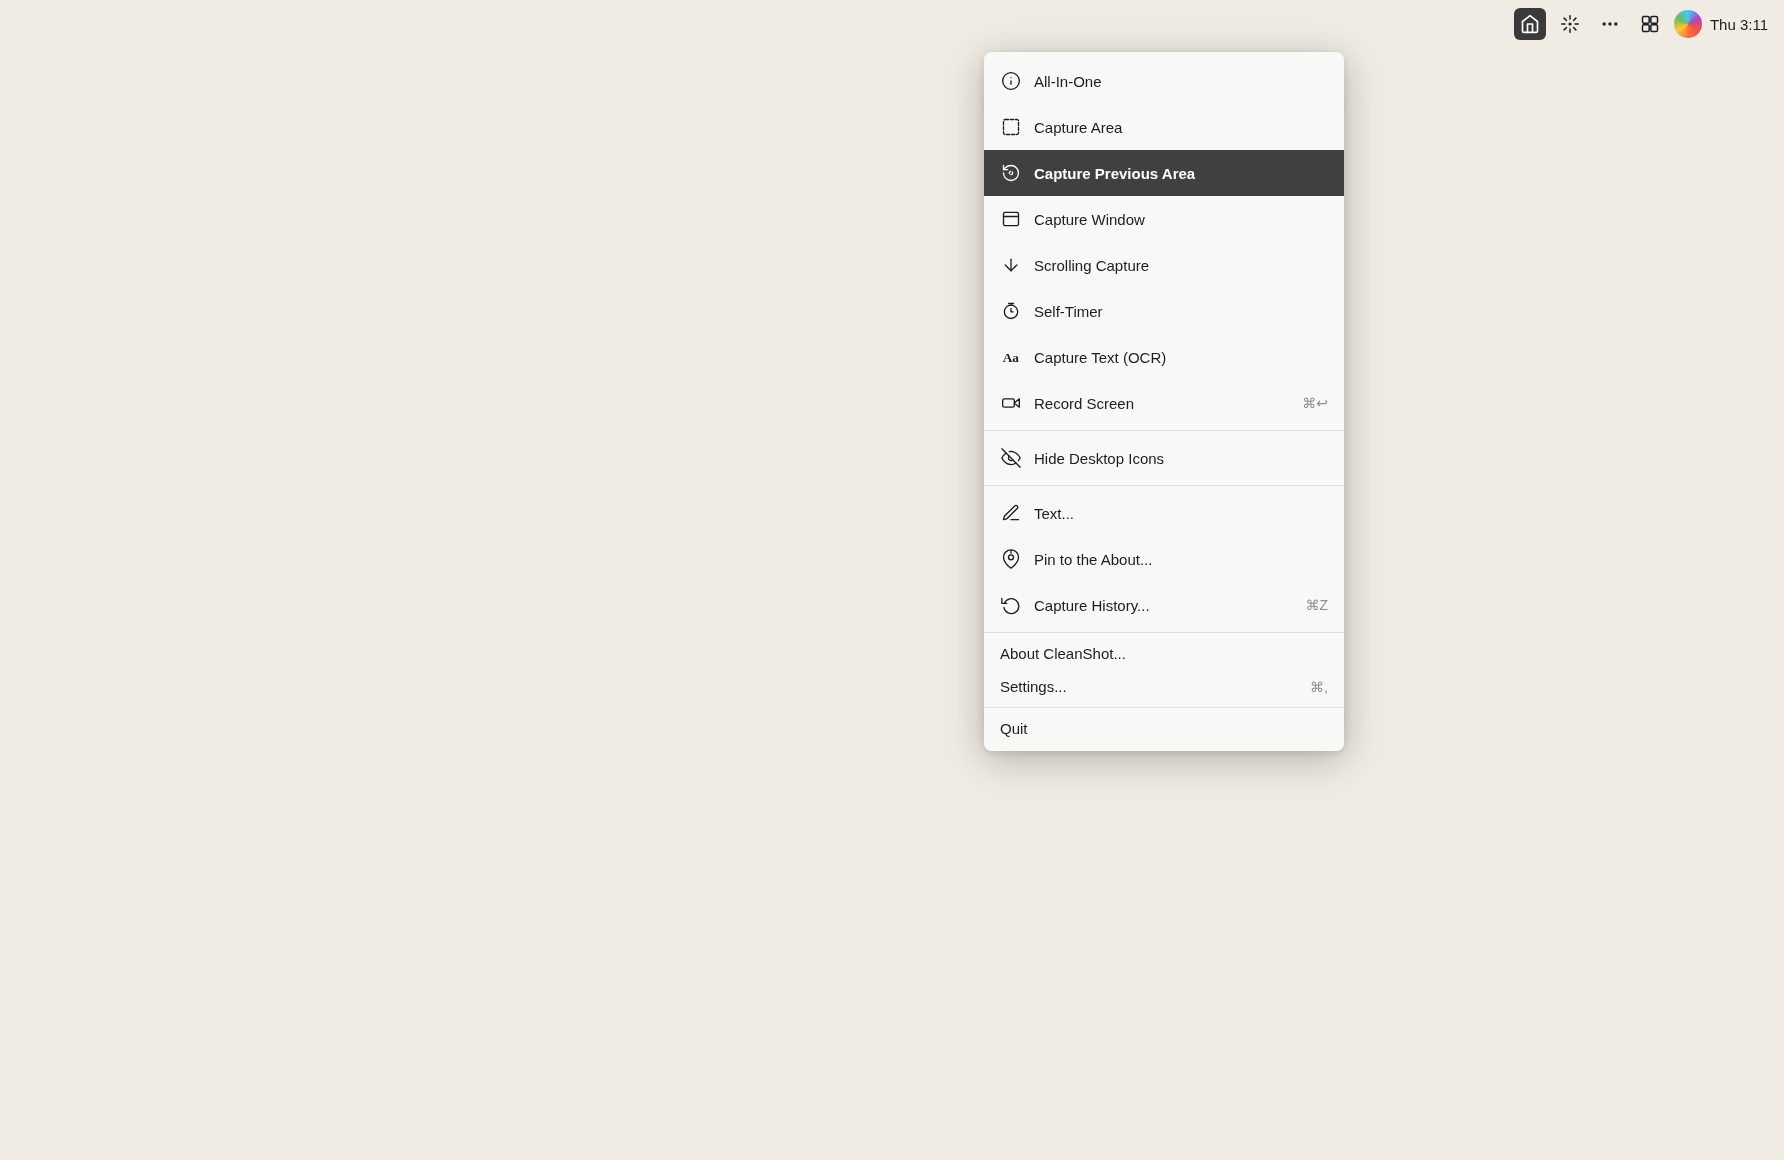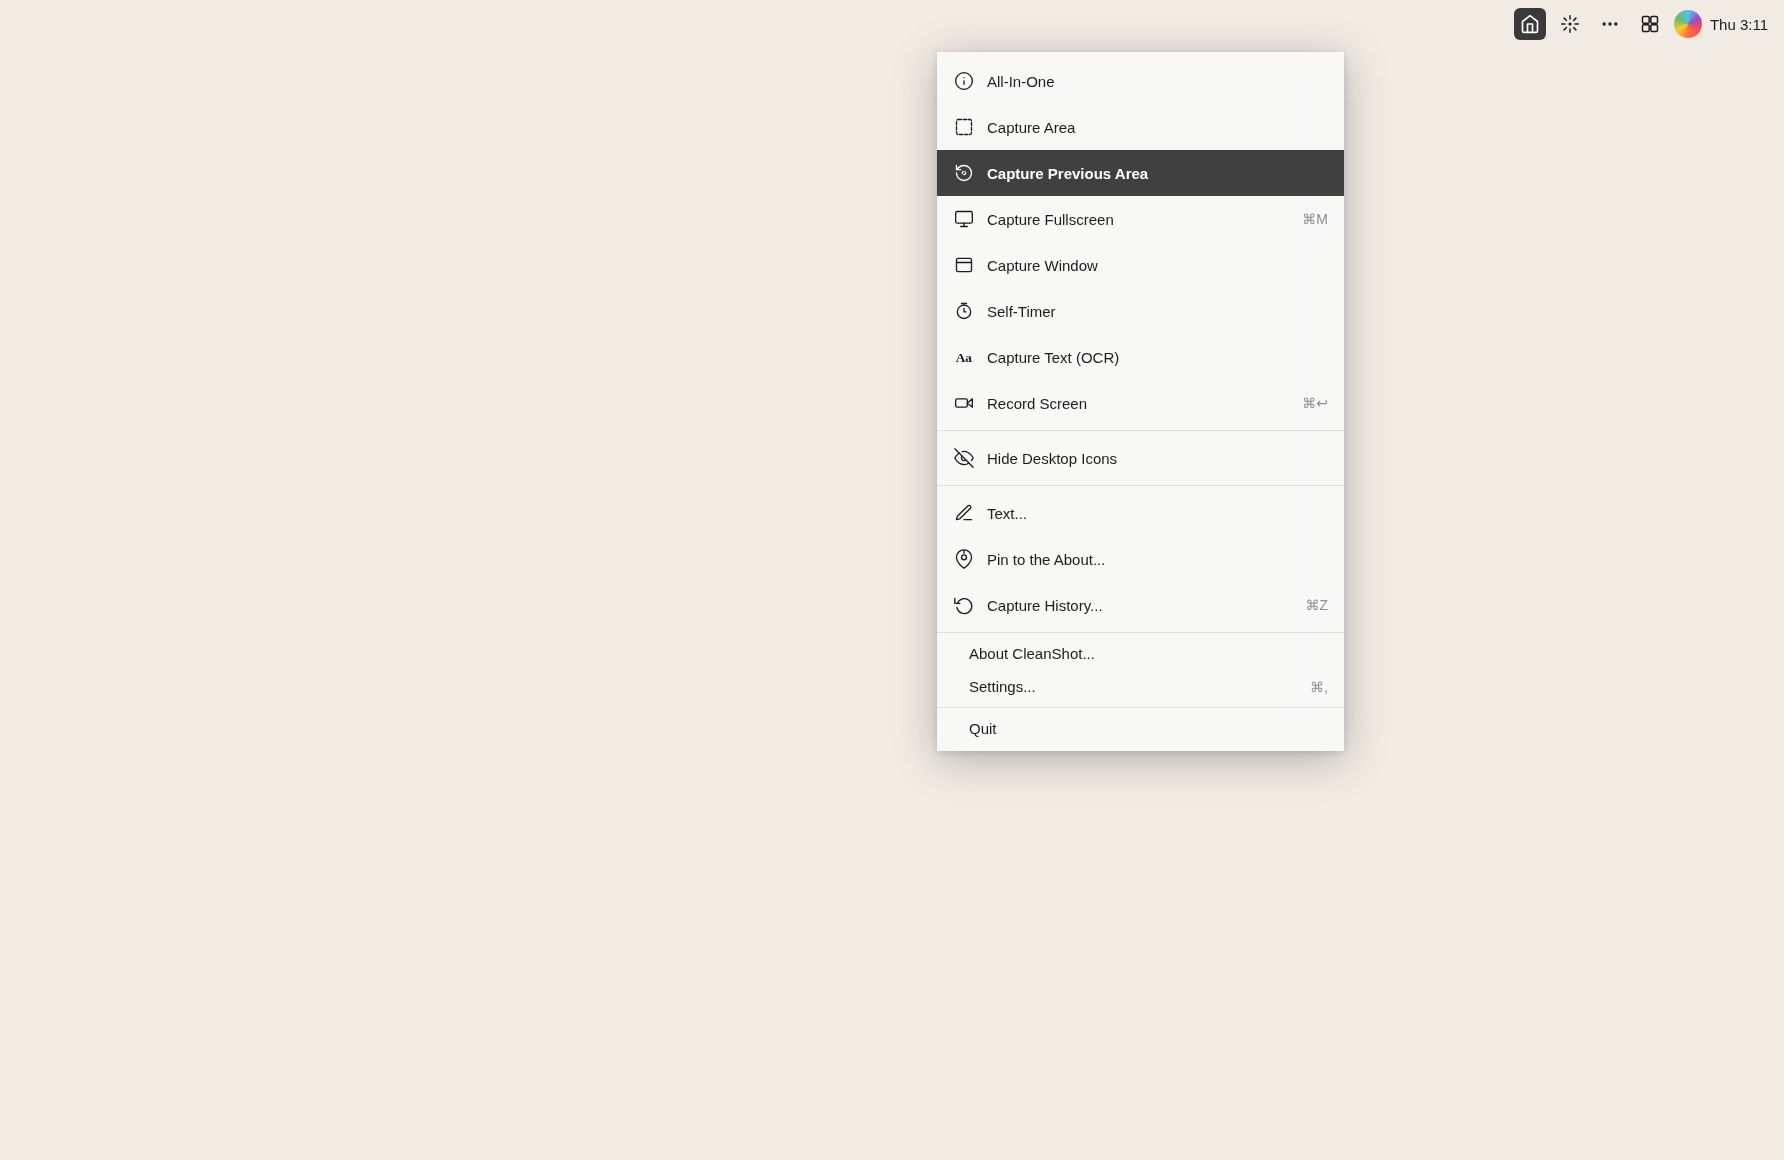--- a/index.html
+++ b/index.html
@@ -63,23 +63,23 @@
       border-radius: 50%;
       background: conic-gradient(from 0deg, #4fc3f7, #ab47bc, #ef5350, #ff7043, #ffca28, #66bb6a, #4fc3f7);
       cursor: pointer;
     }
 
     
     .dropdown-menu {
       position: absolute;
       top: 52px;
       right: 440px;
-      width: 407px;
+      width: 360px;
       background: rgba(248, 248, 248, 0.97);
-      border-radius: 0;
+      border-radius: 8px;
       box-shadow: 0 8px 40px rgba(0,0,0,0.25), 0 2px 8px rgba(0,0,0,0.12);
       backdrop-filter: blur(20px);
       overflow: hidden;
       padding: 6px 0;
     }
 
     .menu-item {
       display: flex;
       align-items: center;
       padding: 0 16px;
@@ -151,21 +151,20 @@
       display: flex;
       align-items: center;
       justify-content: space-between;
       padding: 8px 16px;
       cursor: pointer;
     }
 
     .menu-text-row .label {
       font-size: 15px;
       color: #1d1d1f;
-      margin-left: 16px;
     }
 
     .menu-text-row .shortcut {
       font-size: 14px;
       color: #8e8e93;
     }
   </style>
 </head>
 <body>
 
@@ -240,42 +239,40 @@
     <div class="menu-icon">
       <svg viewBox="0 0 24 24" stroke="white">
         <path d="M3 12a9 9 0 1 0 9-9 9.75 9.75 0 0 0-6.74 2.74L3 8"></path>
         <path d="M3 3v5h5"></path>
         <circle cx="12" cy="12" r="2" stroke-dasharray="3 2"></circle>
       </svg>
     </div>
     <span class="menu-item-label bold">Capture Previous Area</span>
   </div>
 
-  <div class="menu-item">
-    <div class="menu-icon">
-      <svg viewBox="0 0 24 24">
-          <rect x="2" y="3" width="20" height="14" rx="2"></rect>
-          <line x1="8" y1="21" x2="16" y2="21"></line>
-          <line x1="12" y1="17" x2="12" y2="21"></line>
-        </svg>
-    </div>
-    <span class="menu-item-label">Capture Fullscreen</span>
-    <span class="menu-item-shortcut">⌘M</span>
-  </div>
 
   <div class="menu-item">
     <div class="menu-icon">
       <svg viewBox="0 0 24 24">
           <rect x="3" y="4" width="18" height="16" rx="2"></rect>
           <line x1="3" y1="9" x2="21" y2="9"></line>
         </svg>
     </div>
     <span class="menu-item-label">Capture Window</span>
   </div>
 
+  <div class="menu-item">
+    <div class="menu-icon">
+      <svg viewBox="0 0 24 24">
+          <line x1="12" y1="5" x2="12" y2="19"></line>
+          <polyline points="19 12 12 19 5 12"></polyline>
+        </svg>
+    </div>
+    <span class="menu-item-label">Scrolling Capture</span>
+  </div>
 
   <div class="menu-item">
     <div class="menu-icon">
       <svg viewBox="0 0 24 24">
           <circle cx="12" cy="13" r="8"></circle>
           <polyline points="12 9 12 13 14.5 13"></polyline>
           <path d="M9 3h6"></path>
           <path d="M12 3v2"></path>
         </svg>
     </div>

